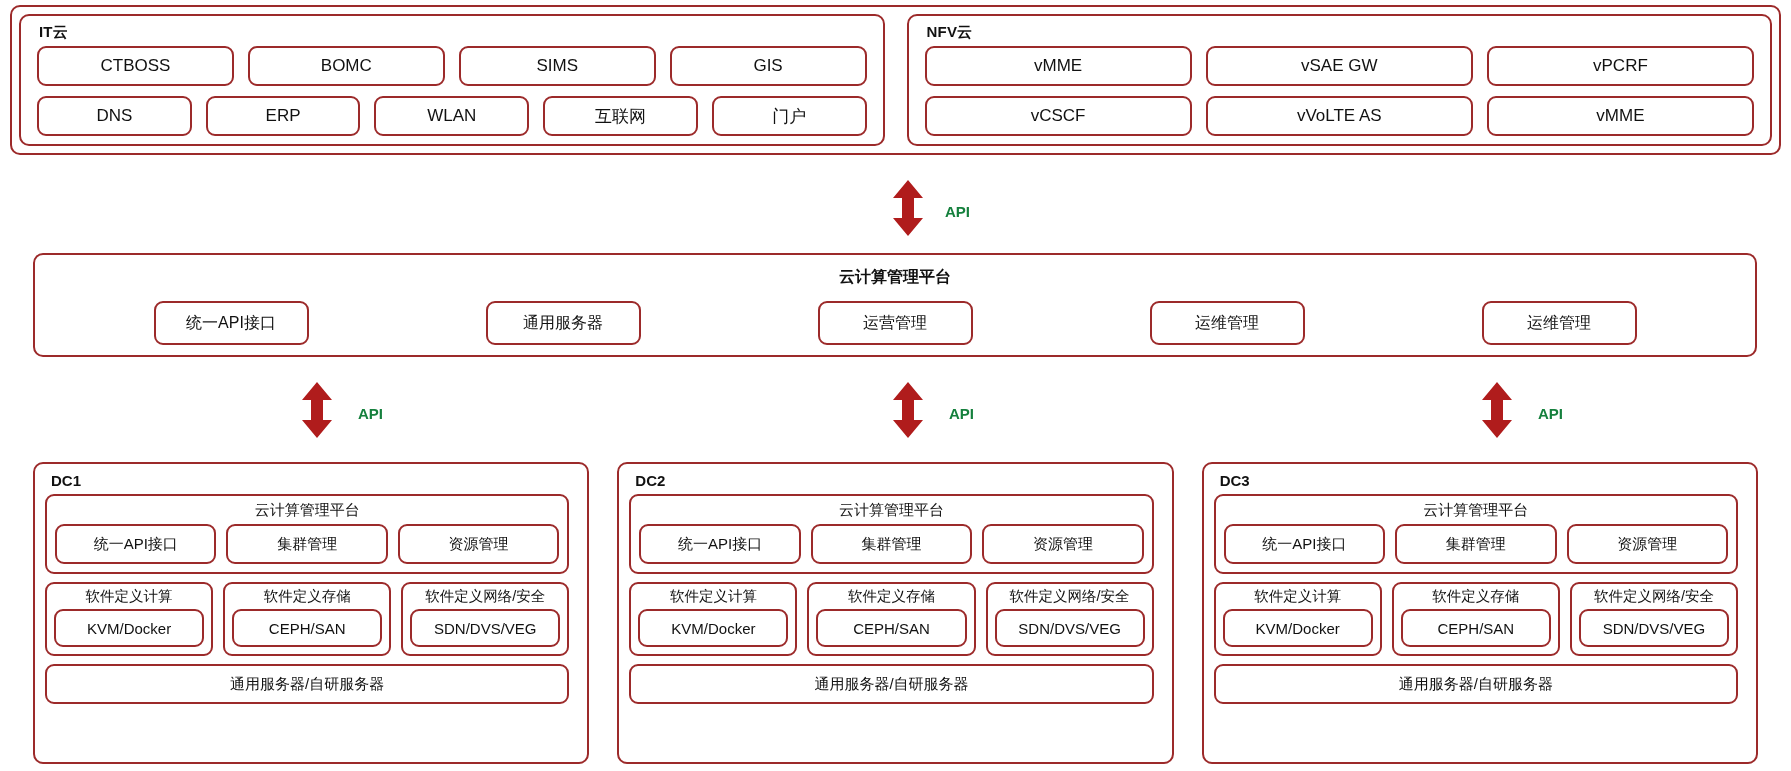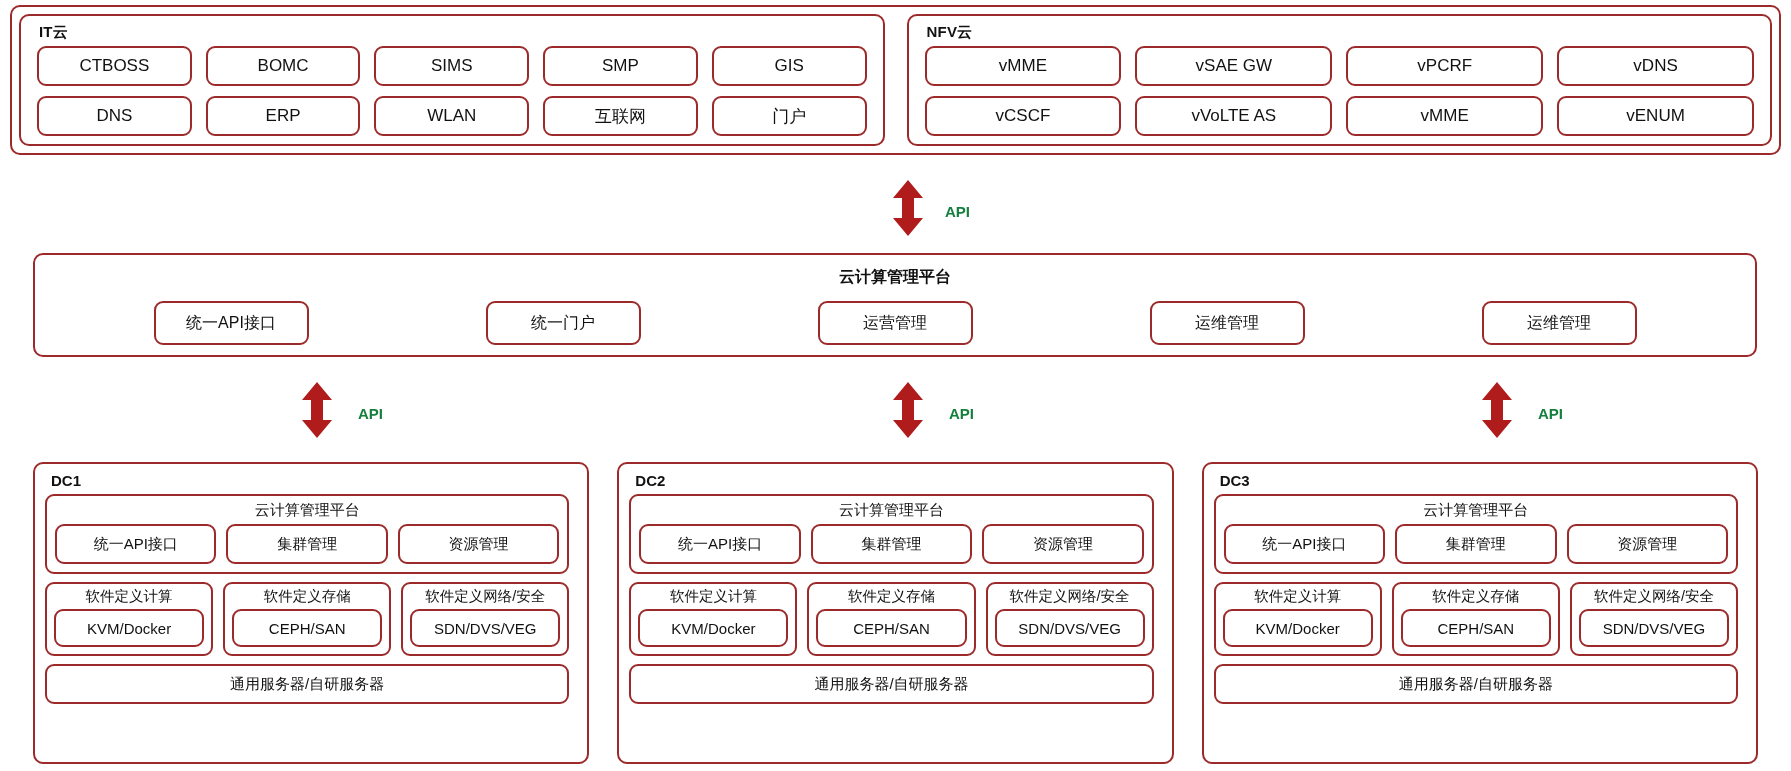--- a/index.html
+++ b/index.html
@@ -136,61 +136,58 @@
 <div class="page">
 
   <div class="rbox cloud-outer">
 
     <div class="rbox cloud-group">
       <div class="group-title">IT云</div>
       <div class="cloud-row">
         <div class="rbox-thin cloud-cell">CTBOSS</div>
         <div class="rbox-thin cloud-cell">BOMC</div>
         <div class="rbox-thin cloud-cell">SIMS</div>
-        <div class="rbox-thin cloud-cell">SMP</div>
         <div class="rbox-thin cloud-cell">GIS</div>
       </div>
       <div class="cloud-row">
         <div class="rbox-thin cloud-cell">DNS</div>
         <div class="rbox-thin cloud-cell">ERP</div>
         <div class="rbox-thin cloud-cell">WLAN</div>
         <div class="rbox-thin cloud-cell">互联网</div>
         <div class="rbox-thin cloud-cell">门户</div>
       </div>
     </div>
 
     <div class="rbox cloud-group">
       <div class="group-title">NFV云</div>
       <div class="cloud-row">
         <div class="rbox-thin cloud-cell">vMME</div>
         <div class="rbox-thin cloud-cell">vSAE GW</div>
         <div class="rbox-thin cloud-cell">vPCRF</div>
-        <div class="rbox-thin cloud-cell">vDNS</div>
       </div>
       <div class="cloud-row">
         <div class="rbox-thin cloud-cell">vCSCF</div>
         <div class="rbox-thin cloud-cell">vVoLTE AS</div>
         <div class="rbox-thin cloud-cell">vMME</div>
-        <div class="rbox-thin cloud-cell">vENUM</div>
       </div>
     </div>
   </div>
 
   <div class="arrow" style="left:891px;top:180px;">
     <svg viewBox="0 0 34 56" preserveAspectRatio="none">
       <polygon points="17,0 32,18 23,18 23,38 32,38 17,56 2,38 11,38 11,18 2,18" fill="#b01c1c"></polygon>
     </svg>
   </div>
   <div class="arrow-label" style="left:945px;top:203px;">API</div>
 
   <div class="rbox platform">
     <div class="platform-title">云计算管理平台</div>
     <div class="platform-items">
       <div class="rbox-thin platform-cell">统一API接口</div>
-      <div class="rbox-thin platform-cell">统一门户</div>
+      <div class="rbox-thin platform-cell">通用服务器</div>
       <div class="rbox-thin platform-cell">运营管理</div>
       <div class="rbox-thin platform-cell">运维管理</div>
       <div class="rbox-thin platform-cell">运维管理</div>
     </div>
   </div>
 
   <div class="arrow" style="left:300px;top:382px;">
     <svg viewBox="0 0 34 56" preserveAspectRatio="none">
       <polygon points="17,0 32,18 23,18 23,38 32,38 17,56 2,38 11,38 11,18 2,18" fill="#b01c1c"></polygon>
     </svg>

